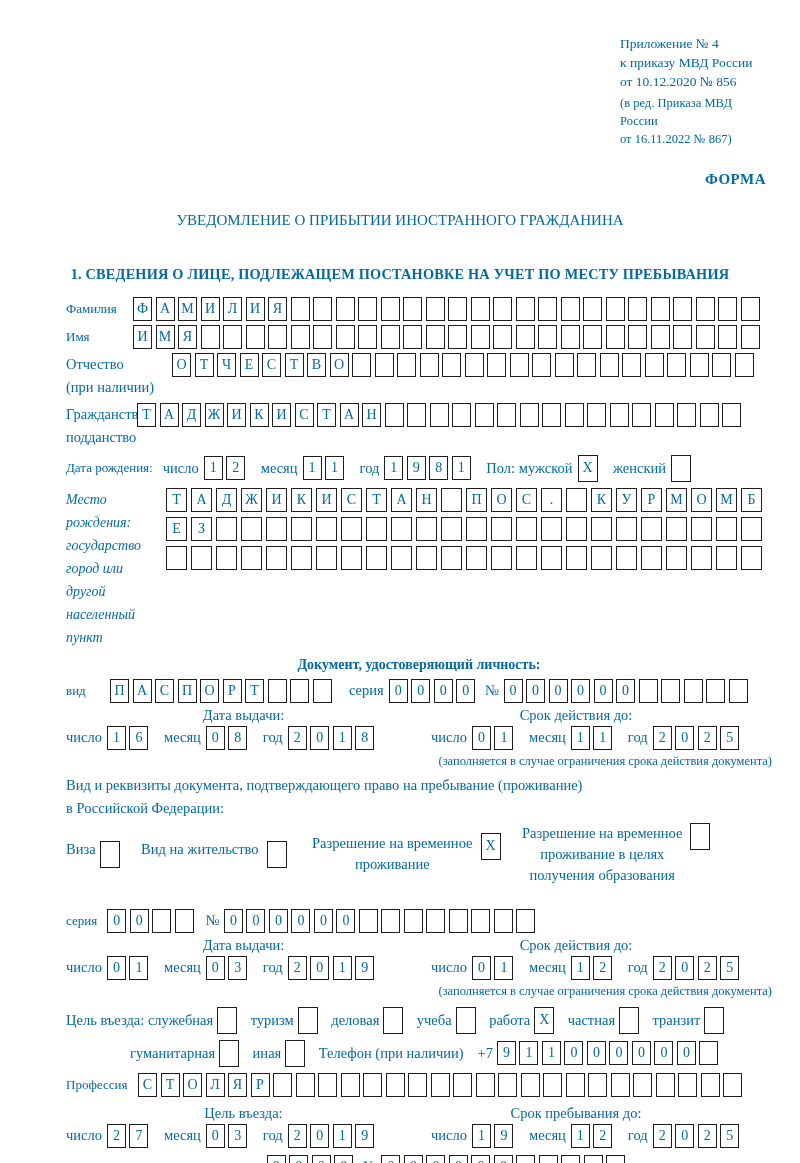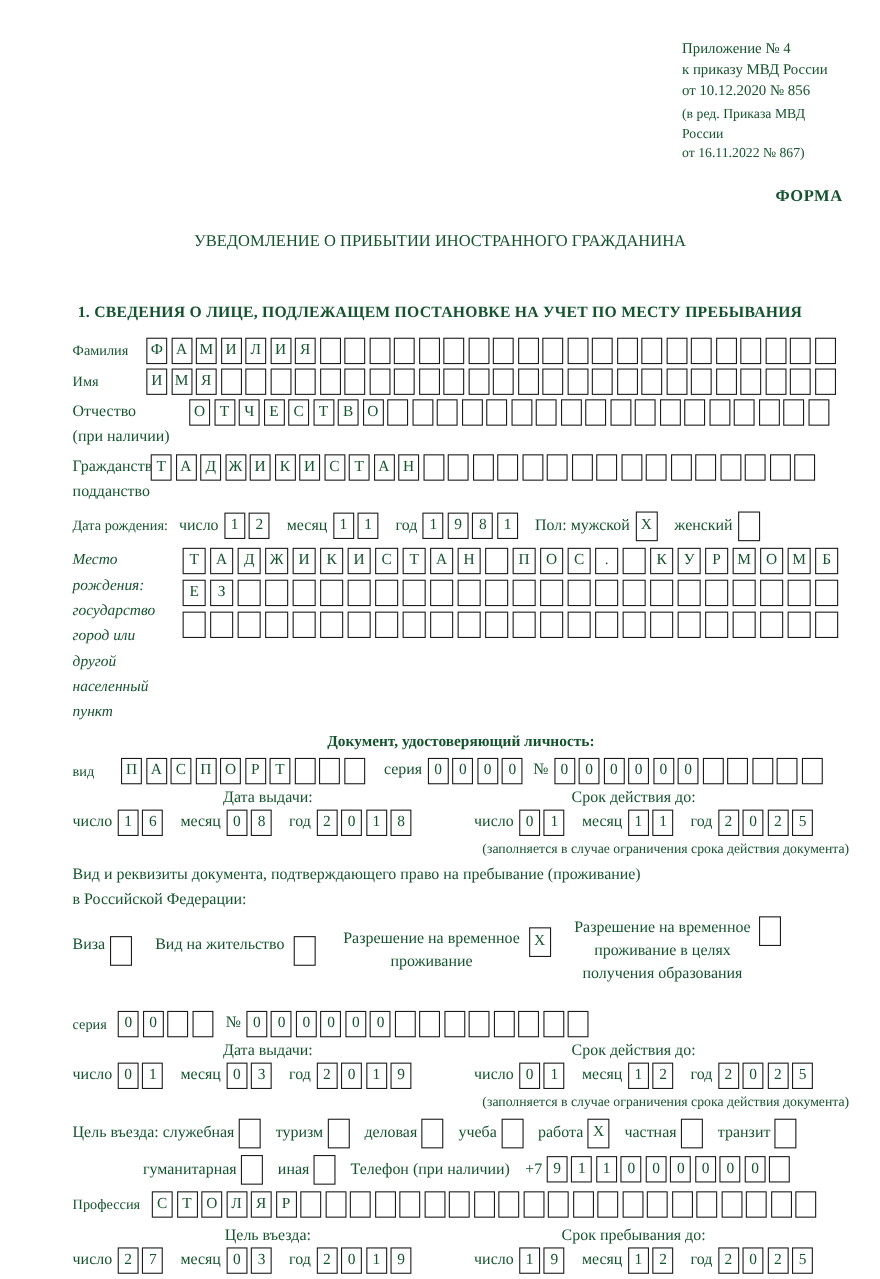--- a/index.html
+++ b/index.html
@@ -1,31 +1,31 @@
 <!DOCTYPE html>
 <html lang="ru"><head>
 <meta charset="utf-8">
 <style>
   html,body{margin:0;padding:0;background:#e8e8e8;}
   .page{
     position:relative;width:800px;height:1163px;background:#ffffff;
     box-sizing:border-box;padding:34px 28px 0 66px;
-    font-family:"Liberation Serif","DejaVu Serif",serif;color:#14532d;
+    font-family:"Liberation Serif","DejaVu Serif",serif;color:#0369a1;
     margin:0 auto;overflow:hidden;
   }
   
   .appendix{margin-left:554px;font-size:13.5px;line-height:1.42;}
   .appendix .line-sm{font-size:12.5px;}
   .appendix .gap{margin-top:4px;}
   .forma{font-weight:bold;font-size:15px;text-align:right;margin:22px 6px 0 0;letter-spacing:.5px;}
   
   .center-full{margin-left:-66px;margin-right:-28px;text-align:center;}
   .title{margin-top:20px;font-weight:normal;font-size:15px;line-height:1.6;}
   .blank-line{display:inline-block;width:62px;border-bottom:2px solid #333;height:1em;margin-left:10px;vertical-align:baseline;}
-  .sec-heading{margin-top:44px;font-weight:bold;font-size:14.3px;letter-spacing:.2px;text-align:center;}
+  .sec-heading{margin-top:34px;font-weight:bold;font-size:14.3px;letter-spacing:.2px;text-align:center;}
   
   .row{display:flex;align-items:center;margin-bottom:4px;}
   .row-top{align-items:flex-start;}
   .lbl{font-size:13px;}
   .lblcol{display:flex;flex-direction:column;font-size:14.5px;line-height:23px;flex:none;}
   .w67{width:67px;flex:none;}
   .w71{width:71px;flex:none;}
   .w100{width:100px;flex:none;font-style:italic;}
   .w106{width:106px;flex:none;}
   .cells{display:inline-flex;flex:none;}

